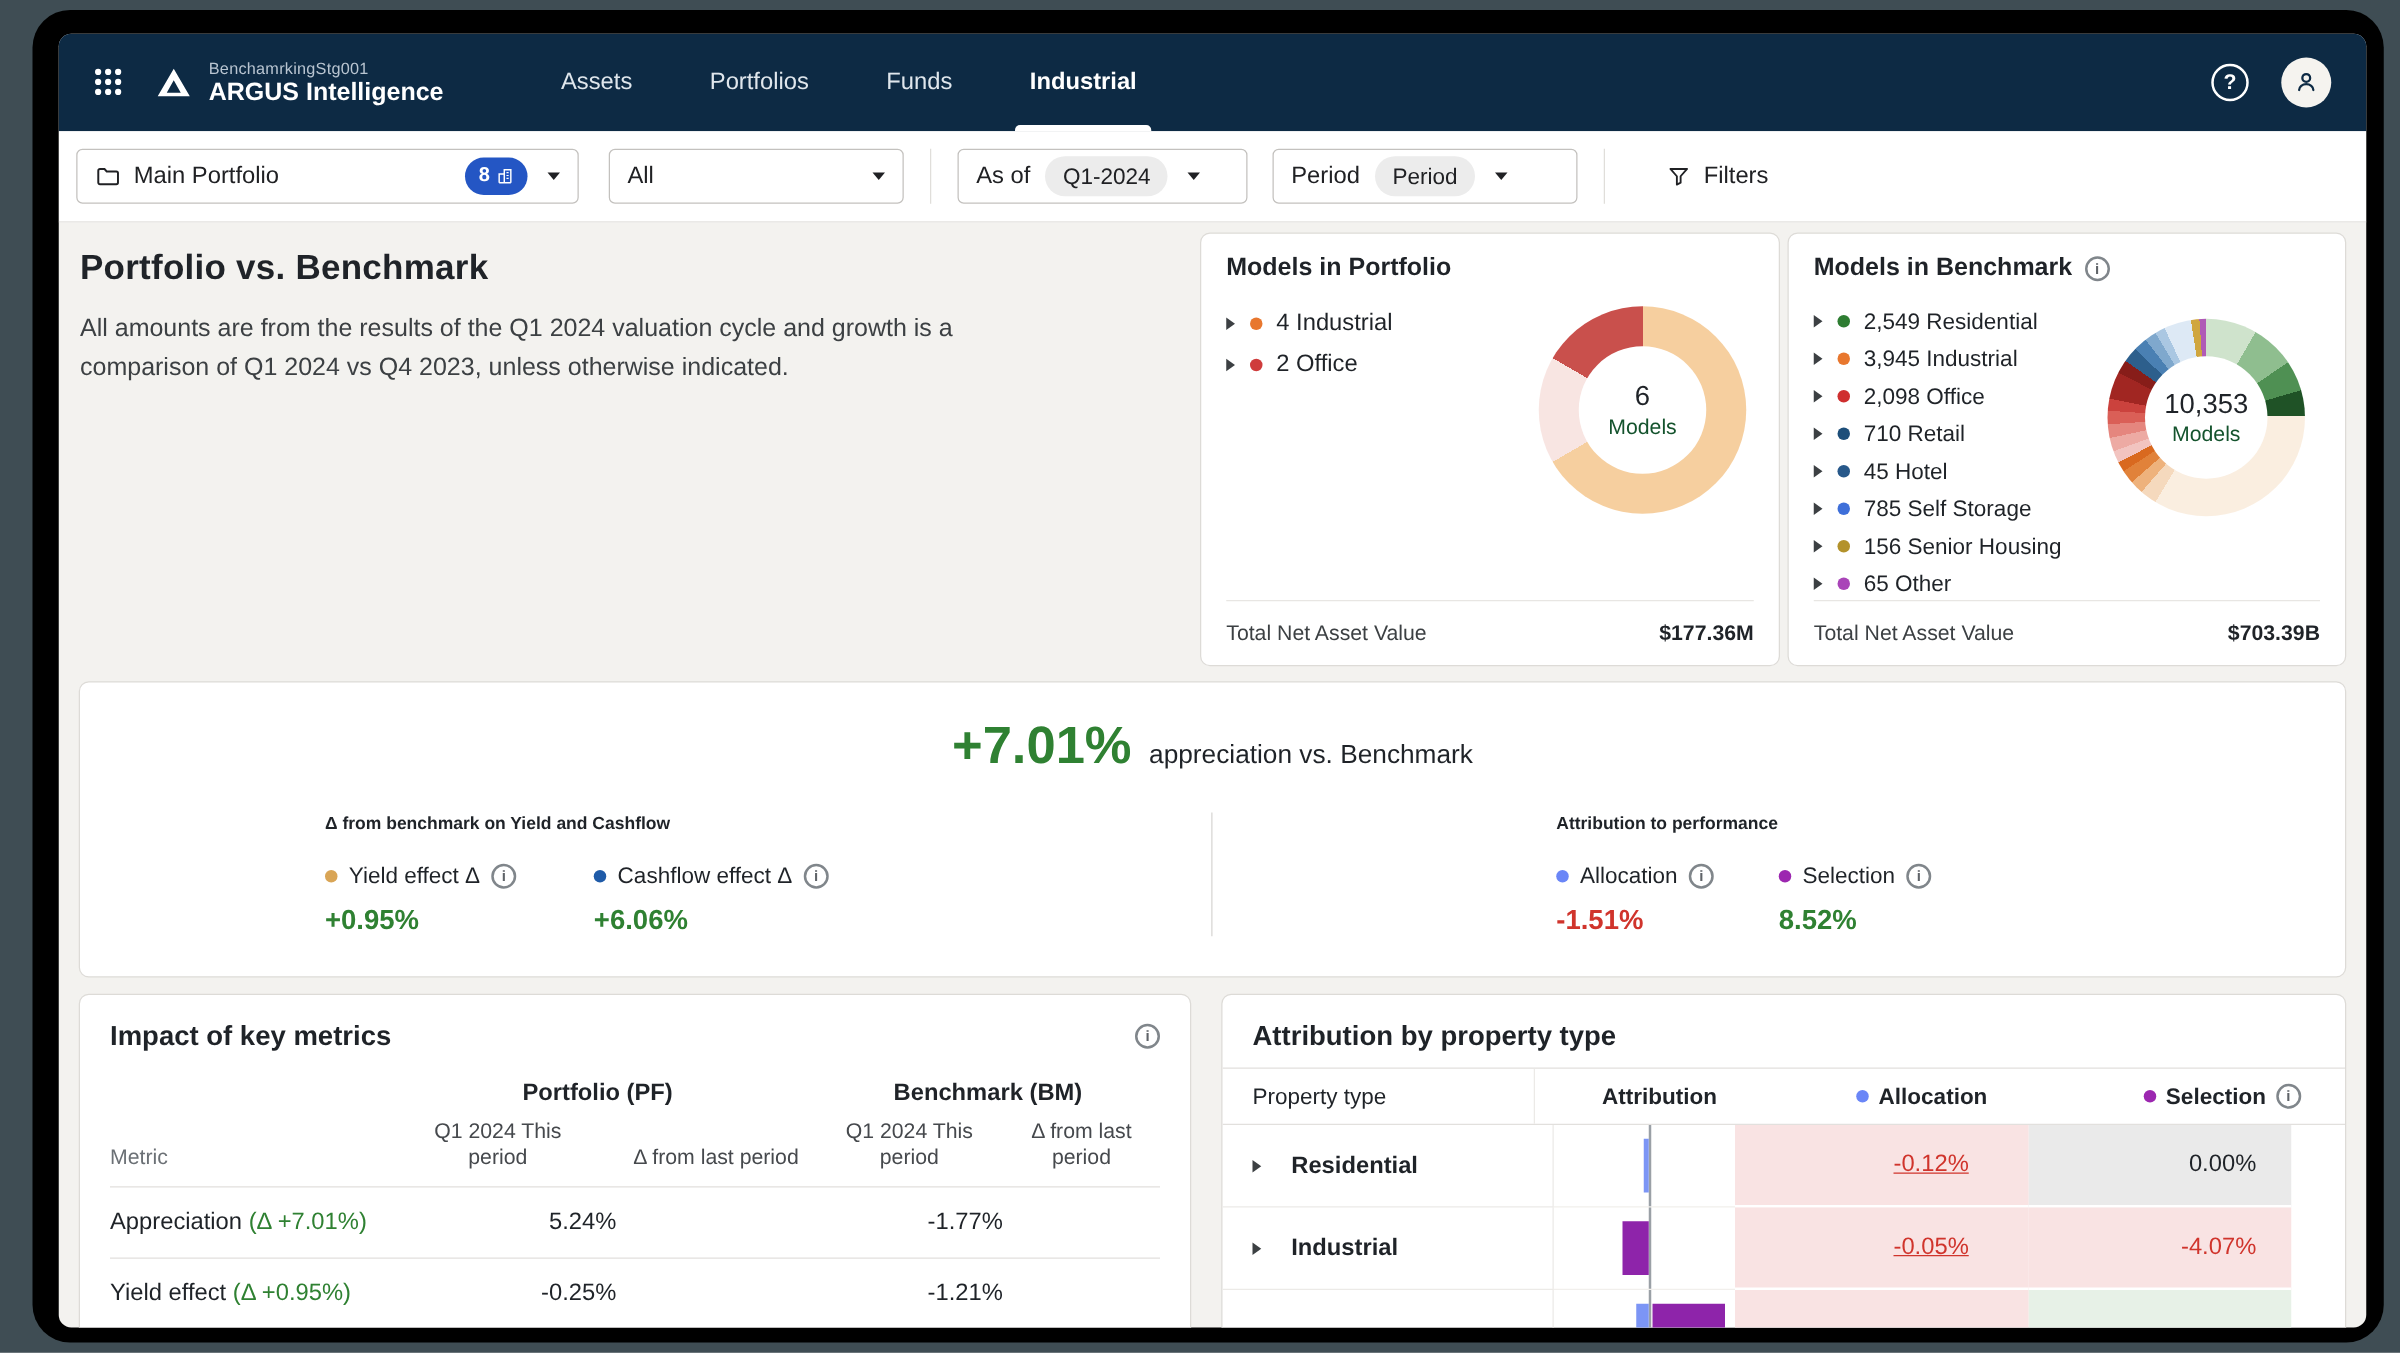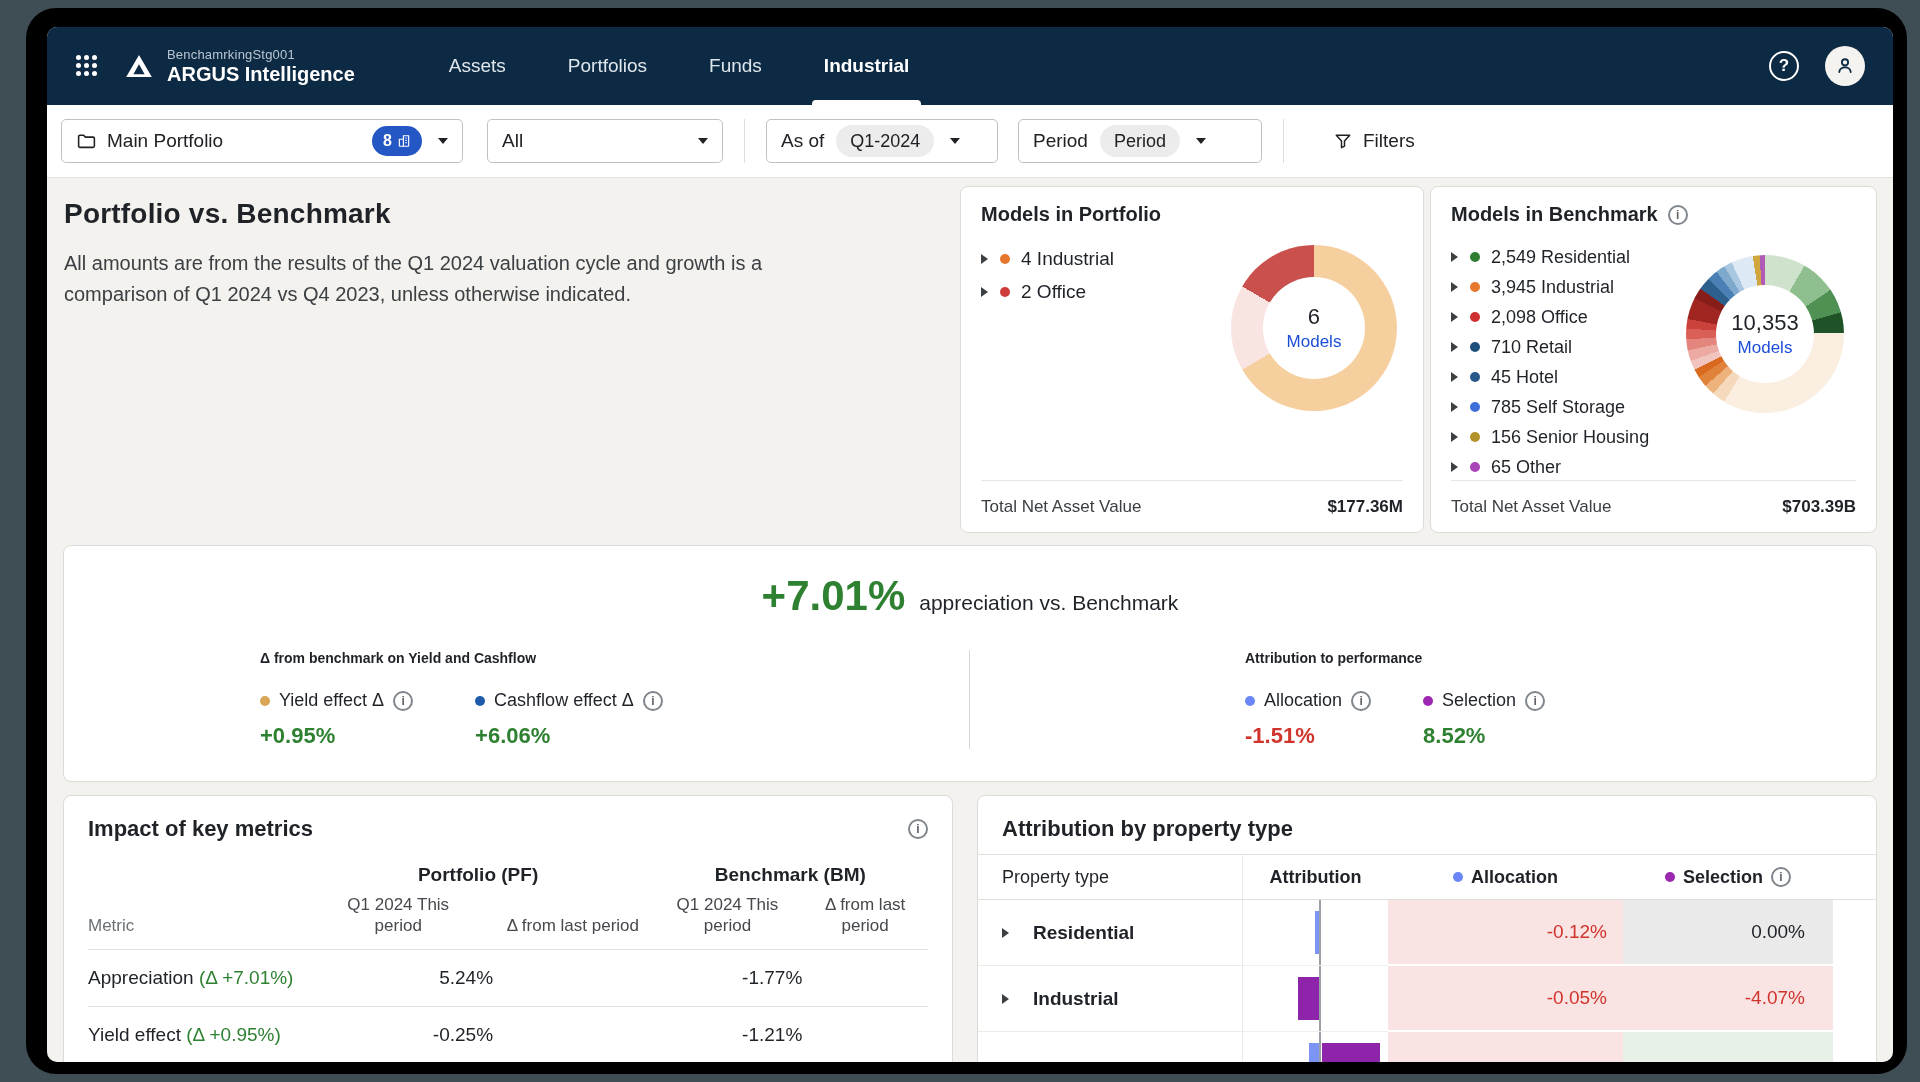--- a/index.html
+++ b/index.html
@@ -66,21 +66,21 @@
   .lg-item .dot { margin-right:11px; }
   .lg-text { font-size:19px; color:#1f2328; }
   .mcard-bm .lg-text { font-size:18px; }
   .lg-text b { font-weight:normal; }
   .donut { position:absolute; border-radius:50%; cursor:pointer; }
   .donut-pf { width:166px; height:166px; right:26px; top:58px; }
   .donut-bm { width:158px; height:158px; right:32px; top:68px; }
   .donut .hole { position:absolute; left:19%; top:19%; width:62%; height:62%; background:#fff; border-radius:50%;
                  display:flex; flex-direction:column; align-items:center; justify-content:center; }
   .hole .v { font-size:22px; color:#1f2328; }
-  .hole .l { font-size:17px; color:#1d4ed8; margin-top:2px; }
+  .hole .l { font-size:17px; color:#14532d; margin-top:2px; }
   .tnav { position:absolute; left:20px; right:20px; bottom:0; height:52px; border-top:1px solid #e8e6e3;
           display:flex; align-items:center; }
   .tnav .t-lbl { font-size:17px; color:#3c4043; }
   .tnav .t-val { margin-left:auto; font-size:17px; font-weight:bold; color:#1f2328; }
 
   .info { width:20px; height:20px; border:2px solid #80868b; border-radius:50%; color:#5f6368; font-size:12px; font-weight:bold;
           display:inline-flex; align-items:center; justify-content:center; flex:0 0 auto; cursor:pointer; font-style:normal; }
 
   
   .summary { margin-top:12px; height:237px; position:relative; }
@@ -117,35 +117,35 @@
   .imp-sub .c-metric { width:216px; text-align:left; color:#6b7075; }
   .c-pfq { width:190px; } .c-pfd { width:160px; } .c-bmq { width:150px; } .c-bmd { width:126px; }
   .imp-sub .c-pfq span, .imp-sub .c-bmq span { display:inline-block; max-width:112px; }
   .imp-row { display:flex; align-items:center; height:57px; border-top:1px solid #e2e0dd; }
   .imp-row .c-metric { width:216px; color:#1f2328; }
   .imp-row .c-metric .gdelta { color:#2f8132; }
   .imp-row .c-pfq, .imp-row .c-bmq { text-align:right; color:#1f2328; }
 
   .attr-card { width:900px; height:420px; overflow:hidden; }
   .attr-card .card-head { padding:20px 39px 12px 24px; }
-  .attr-header { height:46px; border-top:1px solid #e2e0dd; border-bottom:1px solid #e2e0dd; display:flex; align-items:center; font-size:18px; color:#1f2328; }
+  .attr-header { height:46px; border-top:1px solid #e2e0dd; border-bottom:1px solid #e2e0dd; display:flex; align-items:center; font-size:18px; color:#1f2328;gap:32px; }
   .ath-prop { width:265px; padding-left:24px; border-right:1px solid #eceae7; height:100%; display:flex; align-items:center; }
   .ath-attr { width:145px; text-align:center; font-weight:bold;}
   .ath-alloc { width:235px; display:flex; align-items:center; justify-content:center; gap:8px; font-weight:bold; }
   .ath-sel { width:210px; display:flex; align-items:center; justify-content:center; gap:8px; font-weight:bold; }
   .attr-body { position:relative; }
   .attr-body .axis { position:absolute; left:341px; top:0; bottom:0; width:2px; background:#9aa0a6; }
   .attr-row { display:flex; height:66px; cursor:pointer; }
   .a-prop { width:265px; padding-left:24px; display:flex; align-items:center; gap:12px; border-right:1px solid #eceae7; border-bottom:1px solid #eceae7; }
   .a-prop .name { font-size:19px; font-weight:bold; color:#1f2328; }
   .a-bars { width:145px; position:relative; border-bottom:1px solid #f1efec; }
   .bar { position:absolute; top:11px; bottom:11px; }
   .a-cell { width:235px; display:flex; align-items:center; justify-content:flex-end; font-size:19px; border-bottom:2px solid #fff; }
   .a-cell.sel { width:210px; }
-  .a-cell.alloc { padding-right:16px; }
+  .a-cell.alloc { padding-right:48px;text-decoration:underline; }
   .a-cell.sel { padding-right:28px; }
   .bg-pink { background:#f9e3e3; } .bg-gray { background:#eaeaea; } .bg-green { background:#e7f1e7; }
   .txt-red { color:#d0342c; } .txt-dark { color:#1f2328; }
   .a-gutter { flex:1; }
 </style>
 </head>
 <body>
 
 <div class="bezel"></div>
 <div class="app">

